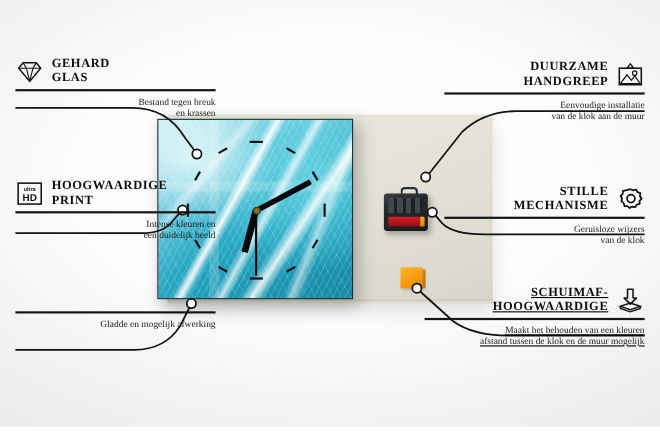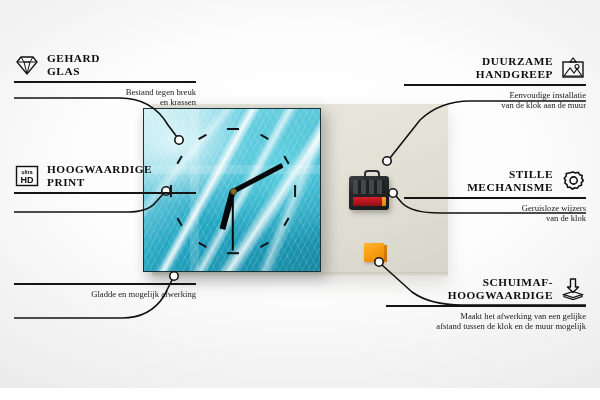--- a/index.html
+++ b/index.html
@@ -205,20 +205,24 @@
           <text x="13" y="10" font-family="Liberation Sans, sans-serif" font-size="5" font-weight="bold" text-anchor="middle" fill="#111">ultra</text>
           <text x="13" y="19" font-family="Liberation Sans, sans-serif" font-size="9" font-weight="bold" text-anchor="middle" fill="#111">HD</text>
         </svg>
       </span>
       <span class="ttl">
         <span>HOOGWAARDIGE</span><br>
         <span>PRINT</span>
       </span>
     </div>
     <div class="rule"></div>
+    <div class="desc">
+      <span>Intense kleuren en</span><br>
+      <span>een duidelijk beeld</span>
+    </div>
   </div>
 
   <div class="feat left" style="left:14px;top:280px;">
     <div class="rule"></div>
     <div class="desc">
       <span>Gladde en mogelijk afwerking</span>
     </div>
   </div>
 
   <div class="feat right" style="left:404px;top:168px;">
@@ -259,34 +263,34 @@
         <span>HANDGREEP</span>
       </span>
     </div>
     <div class="rule"></div>
     <div class="desc">
       <span>Eenvoudige installatie</span><br>
       <span>van de klok aan de muur</span>
     </div>
   </div>
 
-  <div class="feat right" style="left:386px;top:276px;width:200px;">
+  <div class="feat right" style="left:386px;top:260px;width:200px;text-decoration:underline;">
     <div class="head">
       <span class="ico">
         <svg width="26" height="24" viewBox="0 0 26 24">
           <path d="M10.5 2 L15.5 2 L15.5 10 L18.5 10 L13 15.5 L7.5 10 L10.5 10 Z" fill="none" stroke="#111" stroke-width="1.4" stroke-linejoin="round"></path>
           <path d="M13 14.5 L22 17.5 L13 20.5 L4 17.5 Z" fill="none" stroke="#111" stroke-width="1.3"></path>
           <path d="M4 17.5 L4 19.5 L13 22.5 L22 19.5 L22 17.5" fill="none" stroke="#111" stroke-width="1.3"></path>
         </svg>
       </span>
       <span class="ttl">
         <span>SCHUIMAF-</span><br>
         <span>HOOGWAARDIGE</span>
       </span>
     </div>
     <div class="rule"></div>
     <div class="desc">
-      <span>Maakt het afwerking van een gelijke</span><br>
+      <span>Maakt het behouden van een kleuren</span><br>
       <span>afstand tussen de klok en de muur mogelijk</span>
     </div>
   </div>
 
 </div>
 
 </body></html>

